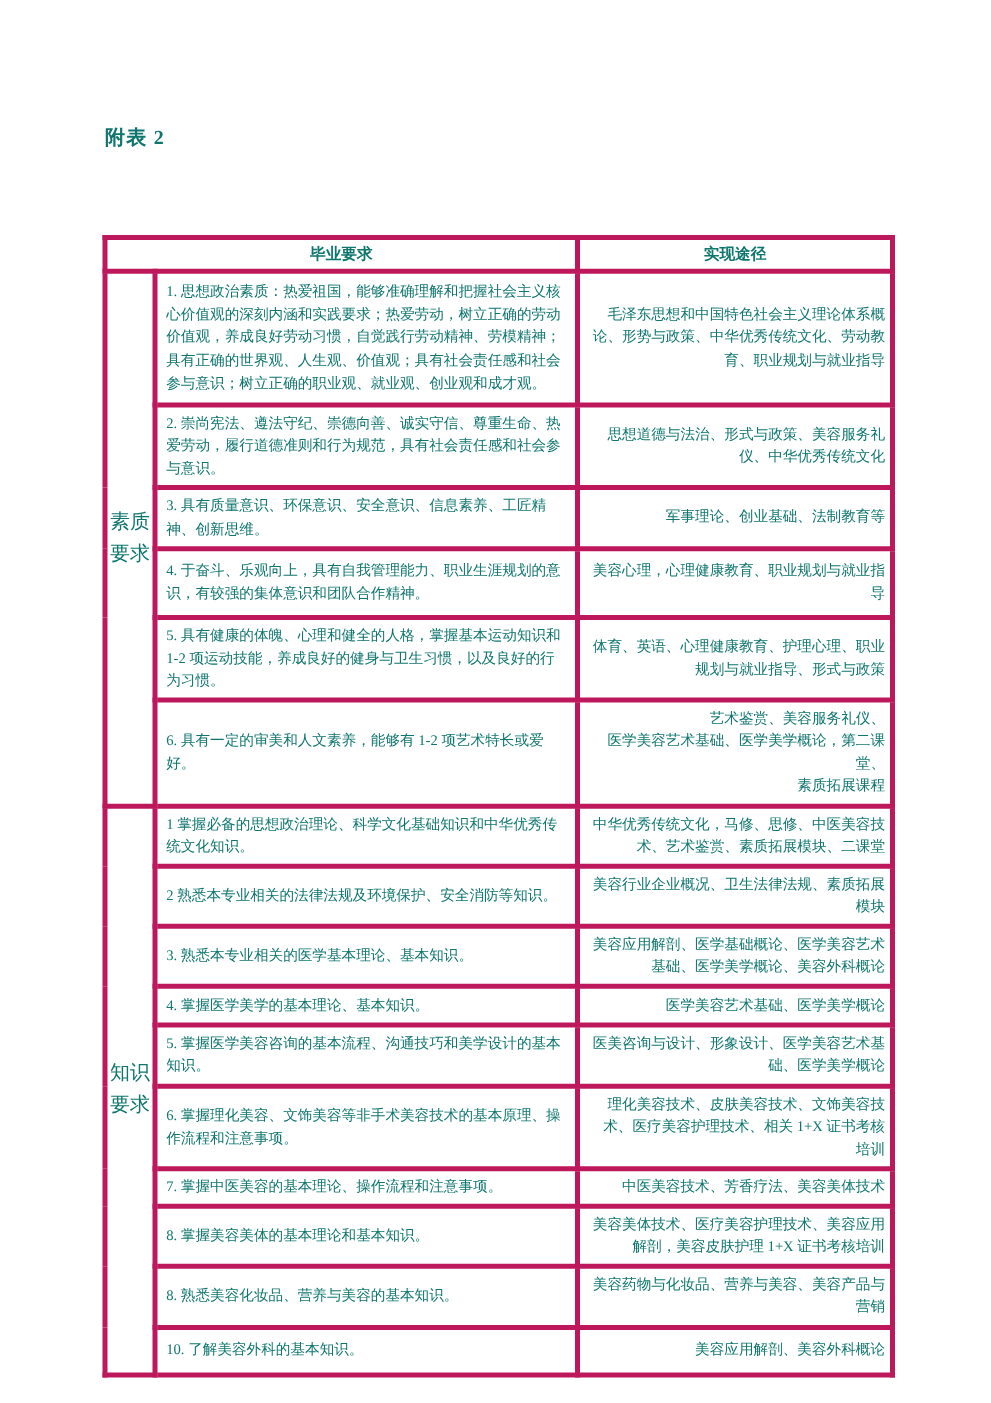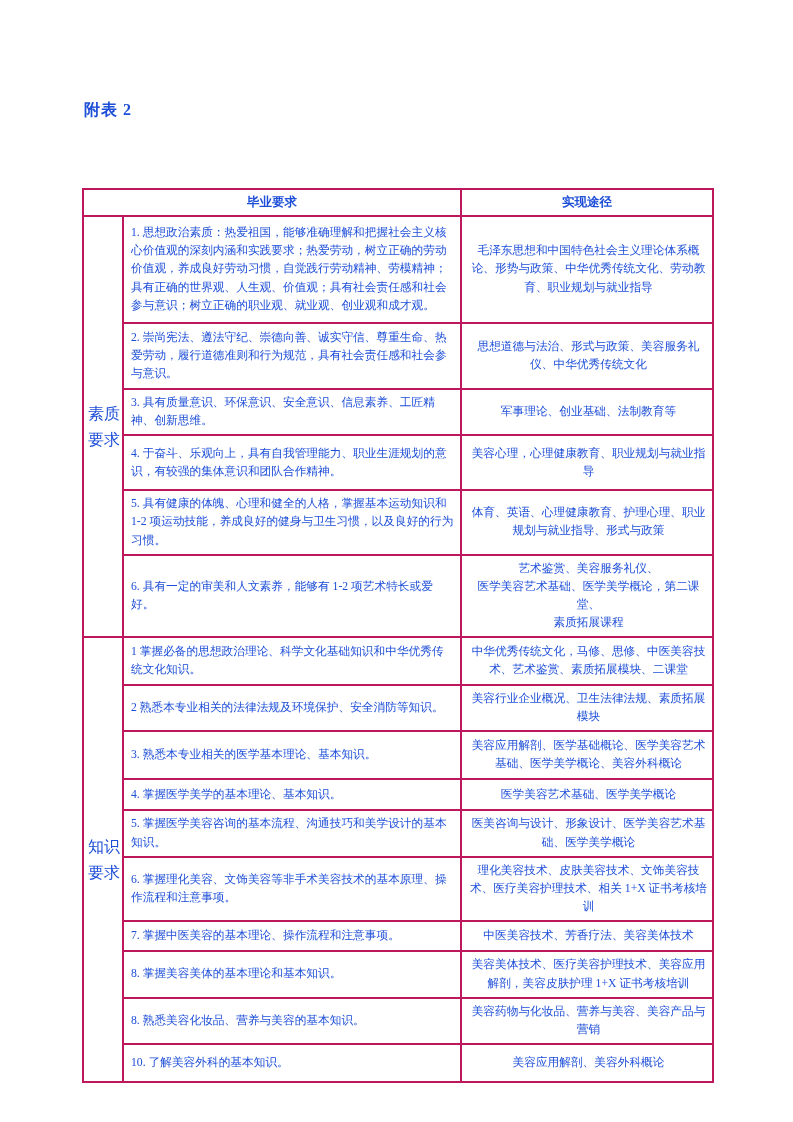--- a/index.html
+++ b/index.html
@@ -2,21 +2,21 @@
 <html lang="zh"><head>
 <meta charset="utf-8">
 <style>
   html, body { margin: 0; padding: 0; background: #ffffff; }
   .page {
     position: relative;
     width: 793px;
     height: 1122px;
     background: #ffffff;
     font-family: "Liberation Serif", "DejaVu Serif", serif;
-    color: #1d4ed8;
+    color: #0f766e;
     overflow: hidden;
   }
   .appendix-label {
     position: absolute;
     left: 84px;
     top: 100px;
     font-size: 16px;
     font-weight: bold;
     letter-spacing: 1px;
   }
@@ -32,21 +32,21 @@
   }
   table.matrix {
     position: absolute;
     left: 82px;
     top: 188px;
     width: 630px;
     border-collapse: collapse;
     table-layout: fixed;
   }
   table.matrix th, table.matrix td {
-    border: 2px solid #be185d;
+    border: 4px solid #be185d;
     box-sizing: border-box;
   }
   col.c-label { width: 40px; }
   col.c-req   { width: 338px; }
   col.c-path  { width: 252px; }
   th.hdr {
     font-size: 12.5px;
     font-weight: bold;
     height: 27px;
     text-align: center;
@@ -66,21 +66,21 @@
     line-height: 1.55;
     vertical-align: middle;
     padding: 4px 5px 4px 7px;
     text-align: left;
   }
   td.path {
     font-size: 11.7px;
     line-height: 1.55;
     vertical-align: middle;
     padding: 4px 4px 4px 7px;
-    text-align: center;
+    text-align: right;
     white-space: pre-line;
   }
   .page-number {
     position: absolute;
     top: 1032px;
     left: 0;
     width: 100%;
     text-align: center;
     font-size: 12px;
   }

